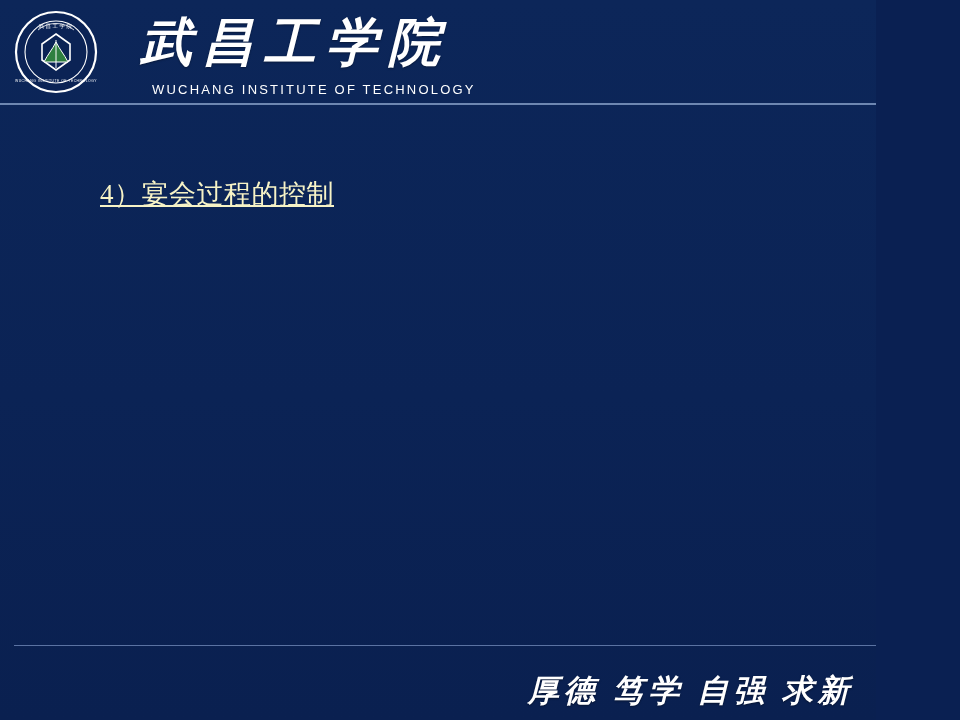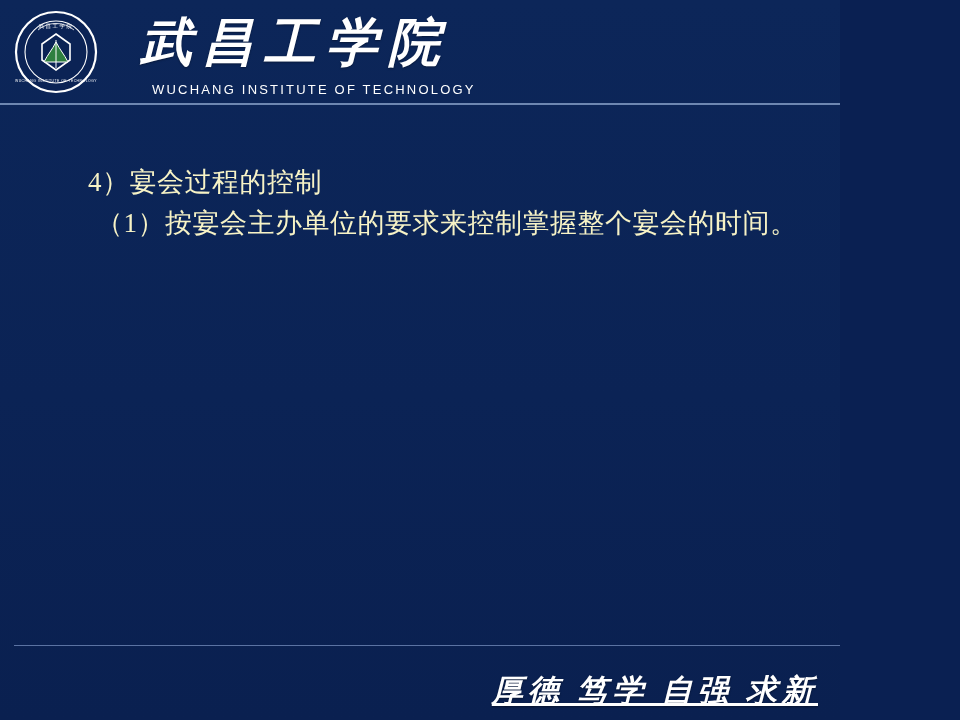--- a/index.html
+++ b/index.html
@@ -13,20 +13,21 @@
     overflow: hidden;
     font-family: "Liberation Serif", "DejaVu Serif", serif;
   }
   .slide {
     position: relative;
     width: 840px;
     height: 720px;
     background: #0d2a60;
     background: linear-gradient(180deg, #0c2659 0%, #0b2355 55%, #0a2050 100%);
     overflow: hidden;
+    padding-left: 36px;
   }
 
   
   .header {
     position: absolute;
     left: 0;
     top: 0;
     width: 960px;
     height: 104px;
   }
@@ -81,23 +82,24 @@
     left: 88px;
     top: 162px;
     width: 800px;
     color: #f7f3c6;
     font-family: "Liberation Serif", "DejaVu Serif", serif;
     font-size: 27px;
     line-height: 41px;
     letter-spacing: .5px;
   }
   .content p {
-    margin: 0;
+    margin: 12px;
     text-indent: 0;
     white-space: pre-wrap;
+    text-decoration: underline;
   }
   .content p.indent {
     padding-left: 8px;
   }
 
   
   .footer-rule {
     position: absolute;
     left: 14px;
     top: 645px;
@@ -111,21 +113,20 @@
     right: 22px;
     bottom: 8px;
     color: #ffffff;
     font-family: "Liberation Serif", "DejaVu Serif", serif;
     font-size: 31px;
     font-style: italic;
     font-weight: bold;
     letter-spacing: 5px;
     white-space: nowrap;
     text-shadow: 0 1px 2px rgba(0,0,0,.4);
-    text-decoration: underline;
   }
 </style>
 </head>
 <body>
 
 <div class="slide">
 
   <div class="header">
 
     <div class="logo">
@@ -143,19 +144,18 @@
 
     <div class="univ-name">武昌工学院</div>
 
     <div class="univ-name-en">WUCHANG INSTITUTE OF TECHNOLOGY</div>
 
     <div class="header-rule"></div>
   </div>
 
   <div class="content">
     <p>4）宴会过程的控制</p>
-    <p class="indent">（1）按宴会主办单位的要求来控制掌握整个宴会的时间。</p>
   </div>
 
   <div class="footer-rule"></div>
   <div class="motto">厚德 笃学 自强 求新</div>
 
 </div>
 
 </body></html>

